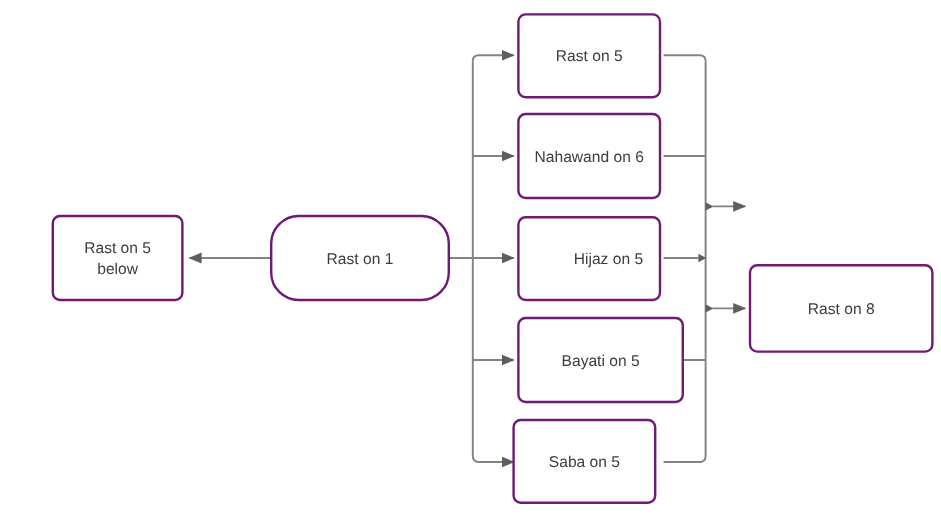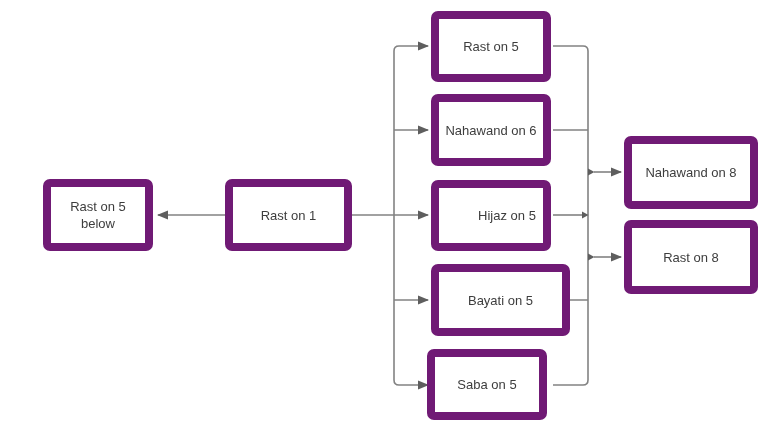--- a/index.html
+++ b/index.html
@@ -17,21 +17,21 @@
   }
   #connector-layer {
     position: absolute;
     left: 0;
     top: 0;
   }
   .node {
     position: absolute;
     box-sizing: border-box;
     background: #ffffff;
-    border: 8px solid #701a75;
+    border: 2px solid #701a75;
     border-radius: 7px;
     display: flex;
     flex-direction: column;
     align-items: center;
     justify-content: center;
     text-align: center;
     font-size: 13px;
     line-height: 17px;
     color: #3d3d3d;
     cursor: default;
@@ -84,21 +84,21 @@
       <polygon points="588,168.5 594.5,172 588,175.5"></polygon>
       <polygon points="588,253.5 594.5,257 588,260.5"></polygon>
     </g>
   </svg>
 
   <div class="node" style="left:43px;  top:179px; width:110px; height:72px;">
     <span>Rast on 5</span>
     <span>below</span>
   </div>
 
-  <div class="node" style="left:225px; top:179px; width:127px; height:72px;">
+  <div class="node" style="left:225px; top:179px; width:150px; height:72px;border-radius:24px;">
     <span>Rast on 1</span>
   </div>
 
   <div class="node" style="left:431px; top:11px;  width:120px; height:71px;">
     <span>Rast on 5</span>
   </div>
 
   <div class="node" style="left:431px; top:94px;  width:120px; height:72px;">
     <span>Nahawand on 6</span>
   </div>
@@ -108,21 +108,18 @@
   </div>
 
   <div class="node" style="left:431px; top:264px; width:139px; height:72px;">
     <span>Bayati on 5</span>
   </div>
 
   <div class="node" style="left:427px; top:349px; width:120px; height:71px;">
     <span>Saba on 5</span>
   </div>
 
-  <div class="node" style="left:624px; top:136px; width:134px; height:73px;">
-    <span>Nahawand on 8</span>
-  </div>
 
-  <div class="node" style="left:624px; top:220px; width:134px; height:74px;">
+  <div class="node" style="left:624px; top:220px; width:154px; height:74px;">
     <span>Rast on 8</span>
   </div>
 
 </div>
 
 </body></html>

